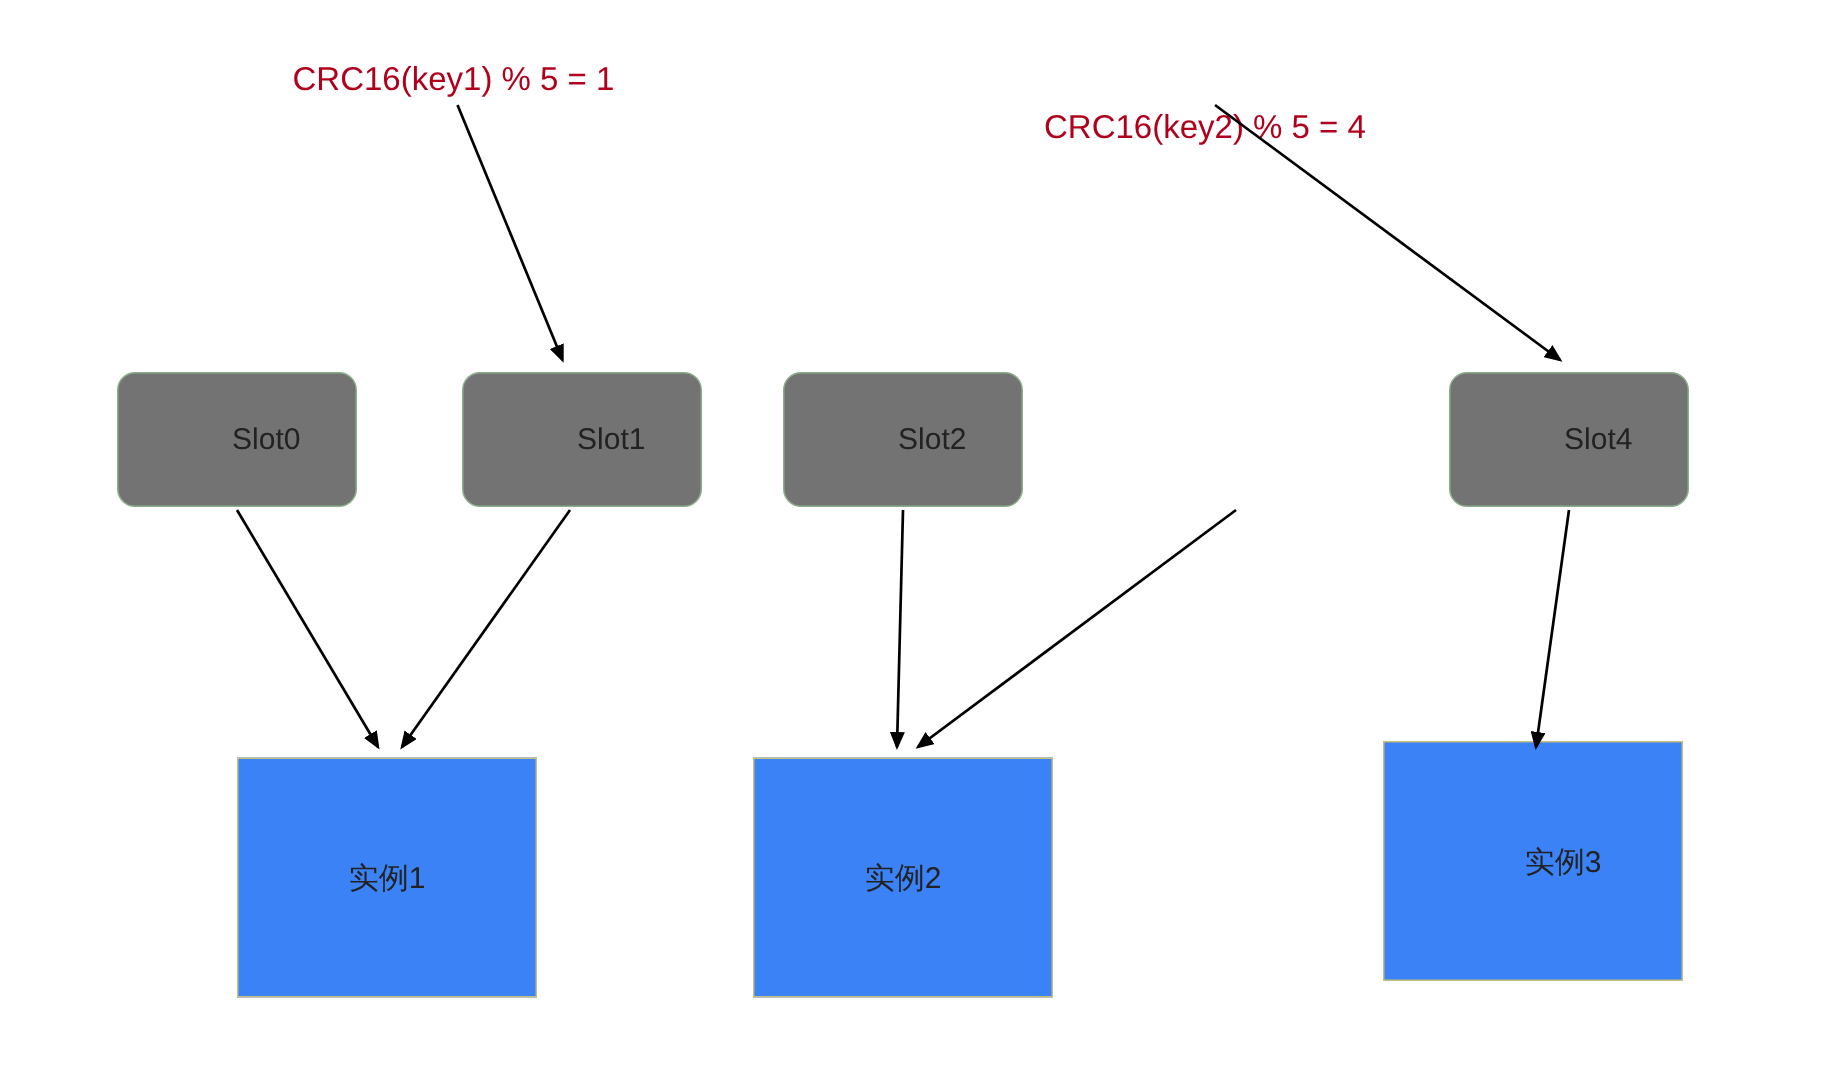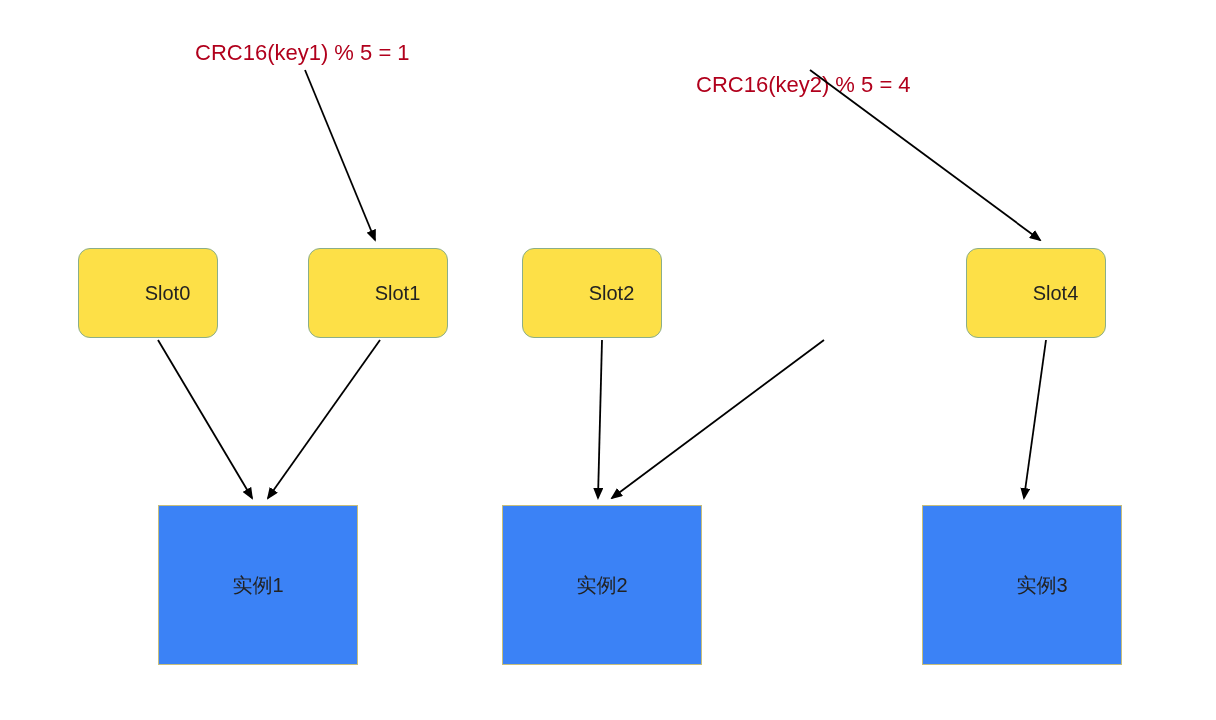--- a/index.html
+++ b/index.html
@@ -17,23 +17,23 @@
   }
   .formula {
     position: absolute;
     color: #b1001c;
     font-size: 22px;
     white-space: nowrap;
     text-align: right;
   }
   .slot {
     position: absolute;
-    width: 140px;
+    width: 160px;
     height: 90px;
-    background: #fde047;
+    background: #737373;
     border: 1.5px solid #8aae8a;
     border-radius: 12px;
     box-sizing: border-box;
     display: flex;
     align-items: center;
     justify-content: center;
     font-size: 20px;
     color: #222;
     padding-left: 39px;
   }
@@ -66,21 +66,21 @@
   <div class="formula" style="left:195px; top:40px;">CRC16(key1) % 5 = 1</div>
   <div class="formula" style="left:696px; top:40px;margin-top:32px;">CRC16(key2) % 5 = 4</div>
 
   <div class="slot" style="left:78px;  top:248px;">Slot0</div>
   <div class="slot" style="left:308px; top:248px;">Slot1</div>
   <div class="slot" style="left:522px; top:248px;">Slot2</div>
   <div class="slot" style="left:966px; top:248px;">Slot4</div>
 
   <div class="instance" style="left:158px; top:505px;">实例1</div>
   <div class="instance" style="left:502px; top:505px;">实例2</div>
-  <div class="instance" style="left:922px; top:505px;padding-left:40px;">实例3</div>
+  <div class="instance" style="left:922px; top:494px;padding-left:40px;">实例3</div>
 
   <svg class="arrows">
     <defs>
       <marker id="arrowhead" markerWidth="12" markerHeight="10" refX="10" refY="5" orient="auto" markerUnits="userSpaceOnUse">
         <path d="M0,0 L12,5 L0,10 Z" fill="#000"></path>
       </marker>
     </defs>
 
     <line x1="305" y1="70" x2="375" y2="240" stroke="#000" stroke-width="1.8" marker-end="url(#arrowhead)"></line>
 

